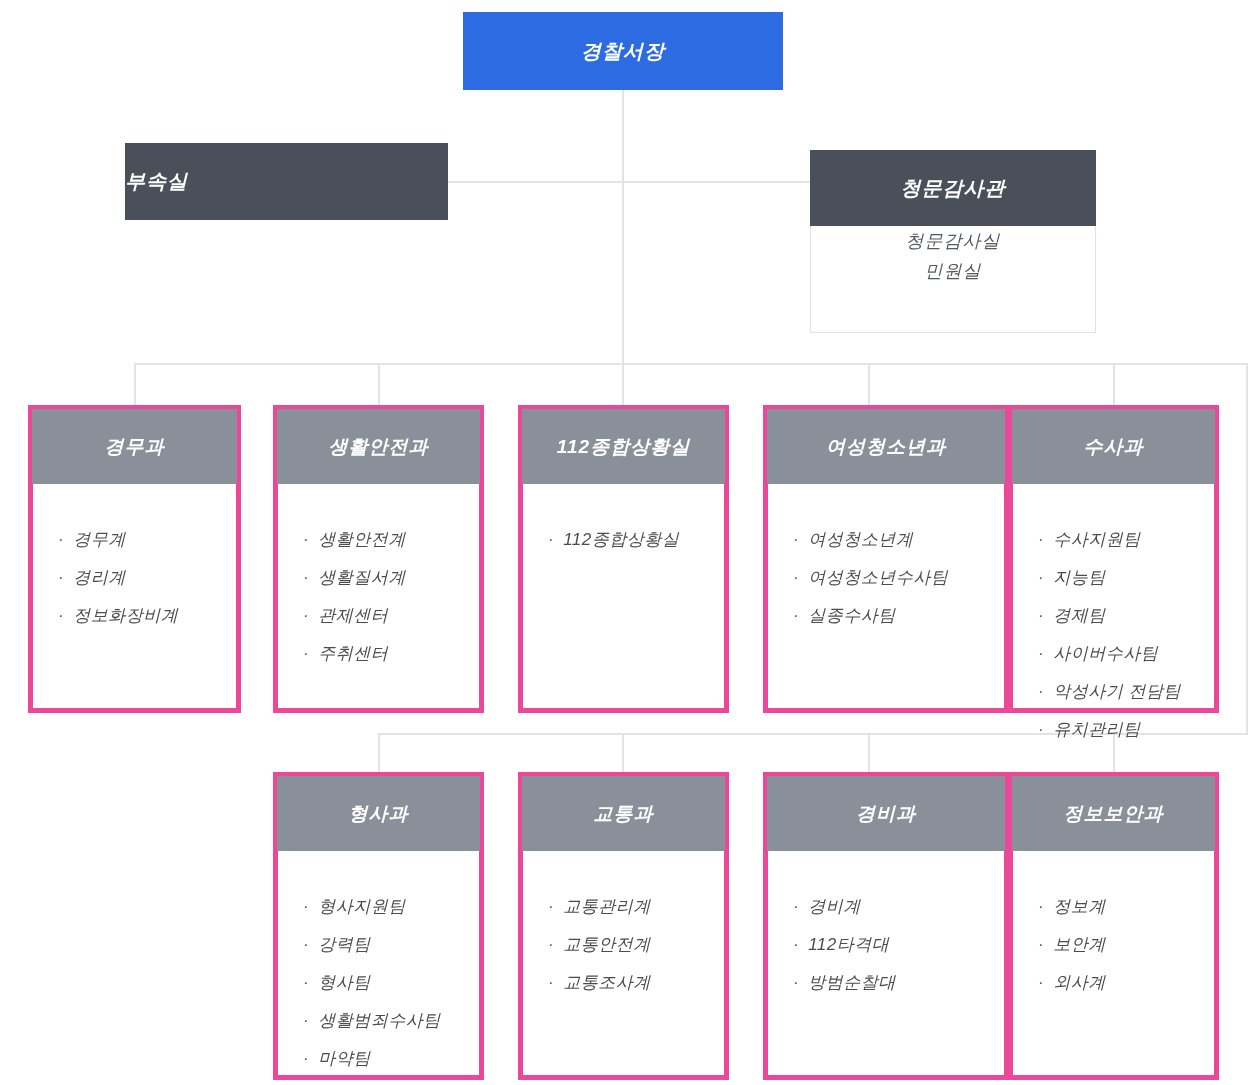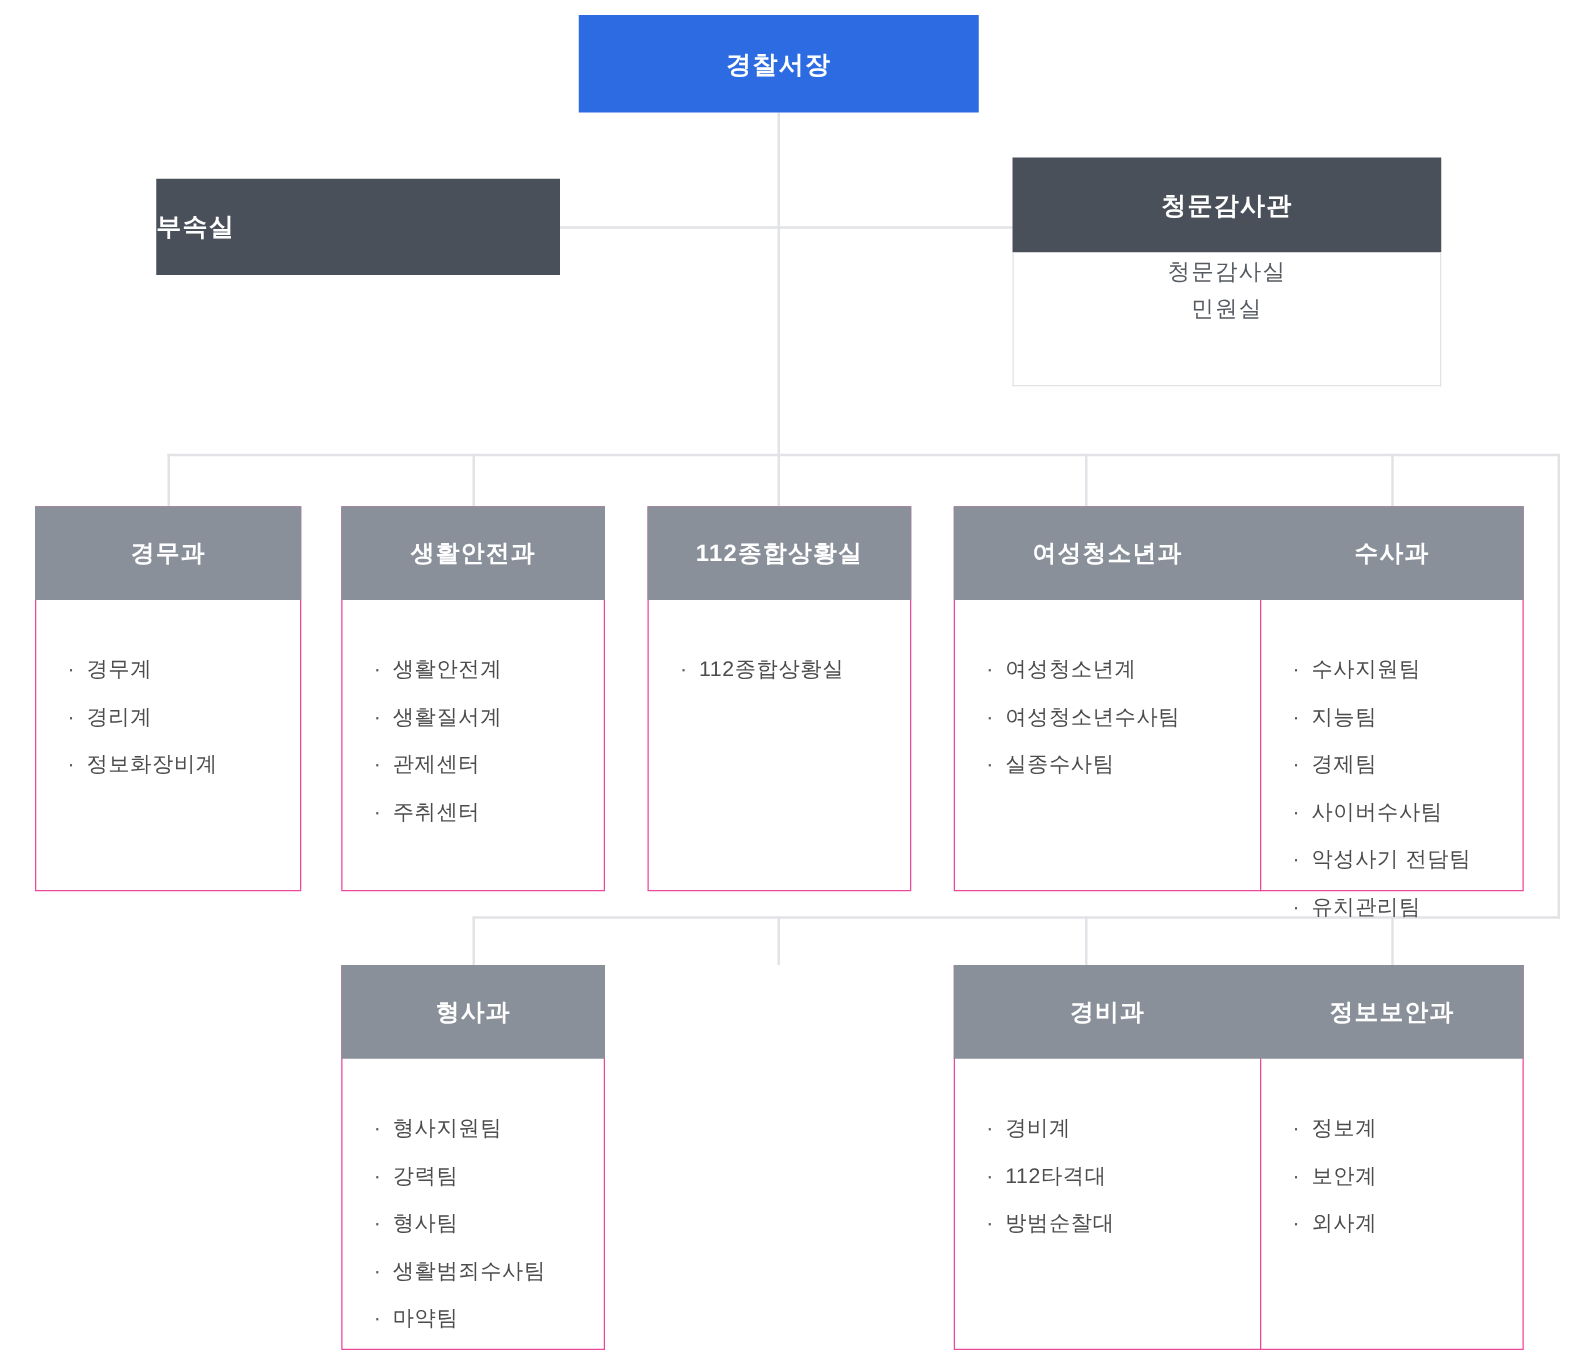--- a/index.html
+++ b/index.html
@@ -3,20 +3,21 @@
 <meta charset="utf-8">
 <style>
   html, body { margin: 0; padding: 0; background: #ffffff; }
   body { font-family: "Liberation Sans", "DejaVu Sans", sans-serif; }
   .stage {
     position: relative;
     width: 1260px;
     height: 1085px;
     background: #ffffff;
     overflow: hidden;
+    font-style: italic;
   }
   
   .line { position: absolute; background: #e2e3e6; }
   .line.h { height: 2px; }
   .line.v { width: 2px; }
 
   
   .root-box {
     position: absolute; left: 463px; top: 12px; width: 320px; height: 78px;
     background: #2c6be2; color: #ffffff;
@@ -25,37 +26,37 @@
   }
 
   
   .dark-box {
     position: absolute; background: #4a505a; color: #ffffff;
     display: flex; align-items: center; justify-content: flex-start;
     font-size: 20px; font-weight: 700; letter-spacing: 1px;
   }
   .annex { left: 125px; top: 143px; width: 323px; height: 77px; }
 
-  .audit-card { position: absolute; left: 810px; top: 126px; width: 343px; }
+  .audit-card { position: absolute; left: 810px; top: 150px; width: 286px; }
   .audit-head {
     background: #4a505a; color: #fff; height: 76px;
     display: flex; align-items: center; justify-content: center;
     font-size: 20px; font-weight: 700; letter-spacing: 1px;
   }
   .audit-body {
     border: 1px solid #e1e2e4; border-top: none; background: #fff;
     height: 106px; display: flex; flex-direction: column;
     align-items: center; justify-content: flex-start;
     color: #555a60; font-size: 18px; line-height: 30px; letter-spacing: 1px;
   }
 
   
   .card {
     position: absolute; background: #ffffff;
-    border: 1px solid #ec4899; box-sizing: border-box;
+    border: 5px solid #ec4899; box-sizing: border-box;
   }
   .card.row1 { top: 405px; height: 308px; }
   .card.row2 { top: 772px; height: 308px; }
   .c1 { left: 28px;  width: 213px; }
   .c2 { left: 273px; width: 211px; }
   .c3 { left: 518px; width: 211px; }
   .c4 { left: 763px; width: 246px; }
   .c5 { left: 1008px; width: 211px; }
   .card-head {
     background: #8a909a; color: #ffffff; height: 75px;
@@ -172,20 +173,30 @@
     </header>
     <ul class="card-body">
         <li>형사지원팀</li>
         <li>강력팀</li>
         <li>형사팀</li>
         <li>생활범죄수사팀</li>
         <li>마약팀</li>
       </ul>
   </section>
 
+  <section class="card row2 c3">
+    <header class="card-head">
+      <span>교통과</span>
+    </header>
+    <ul class="card-body">
+        <li>교통관리계</li>
+        <li>교통안전계</li>
+        <li>교통조사계</li>
+      </ul>
+  </section>
 
   <section class="card row2 c4">
     <header class="card-head">
       <span>경비과</span>
     </header>
     <ul class="card-body">
         <li>경비계</li>
         <li>112타격대</li>
         <li>방범순찰대</li>
       </ul>

